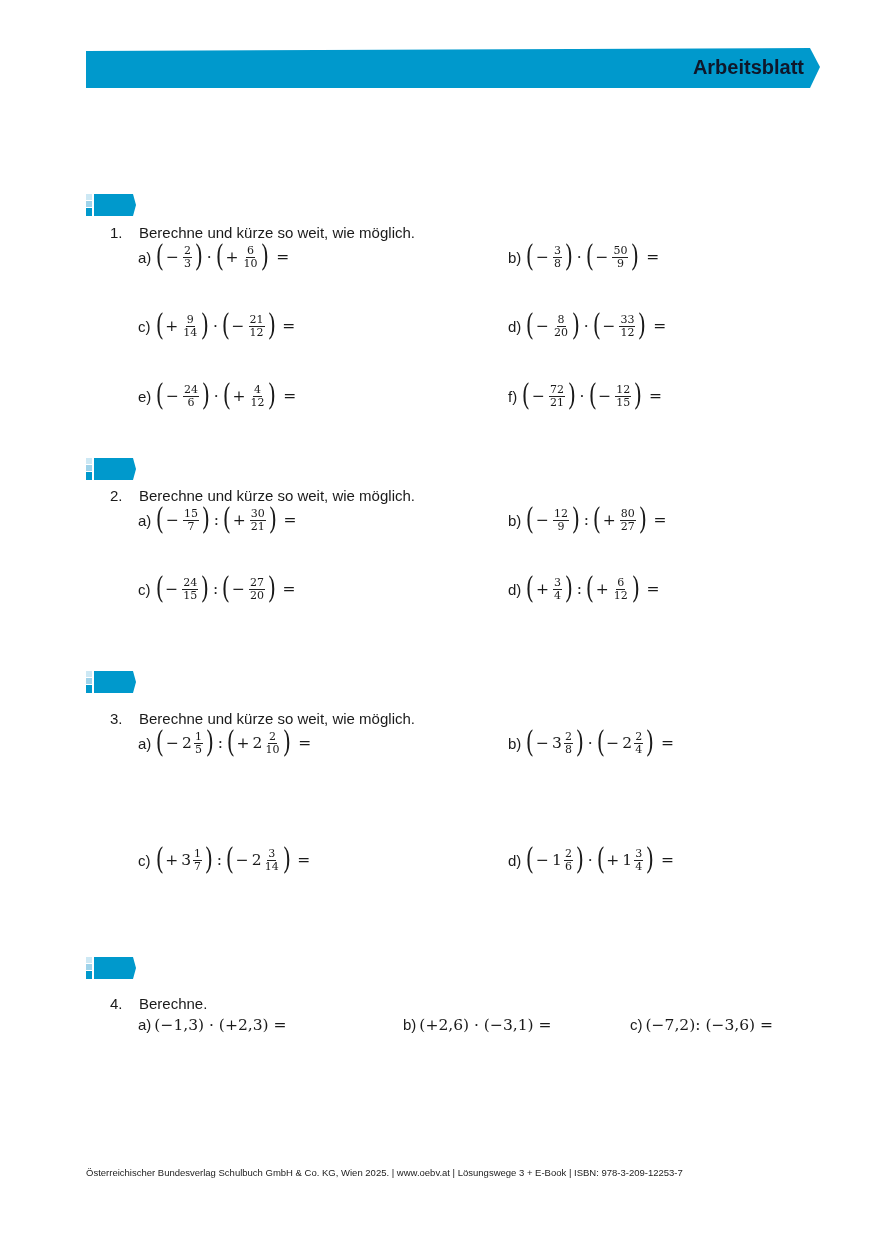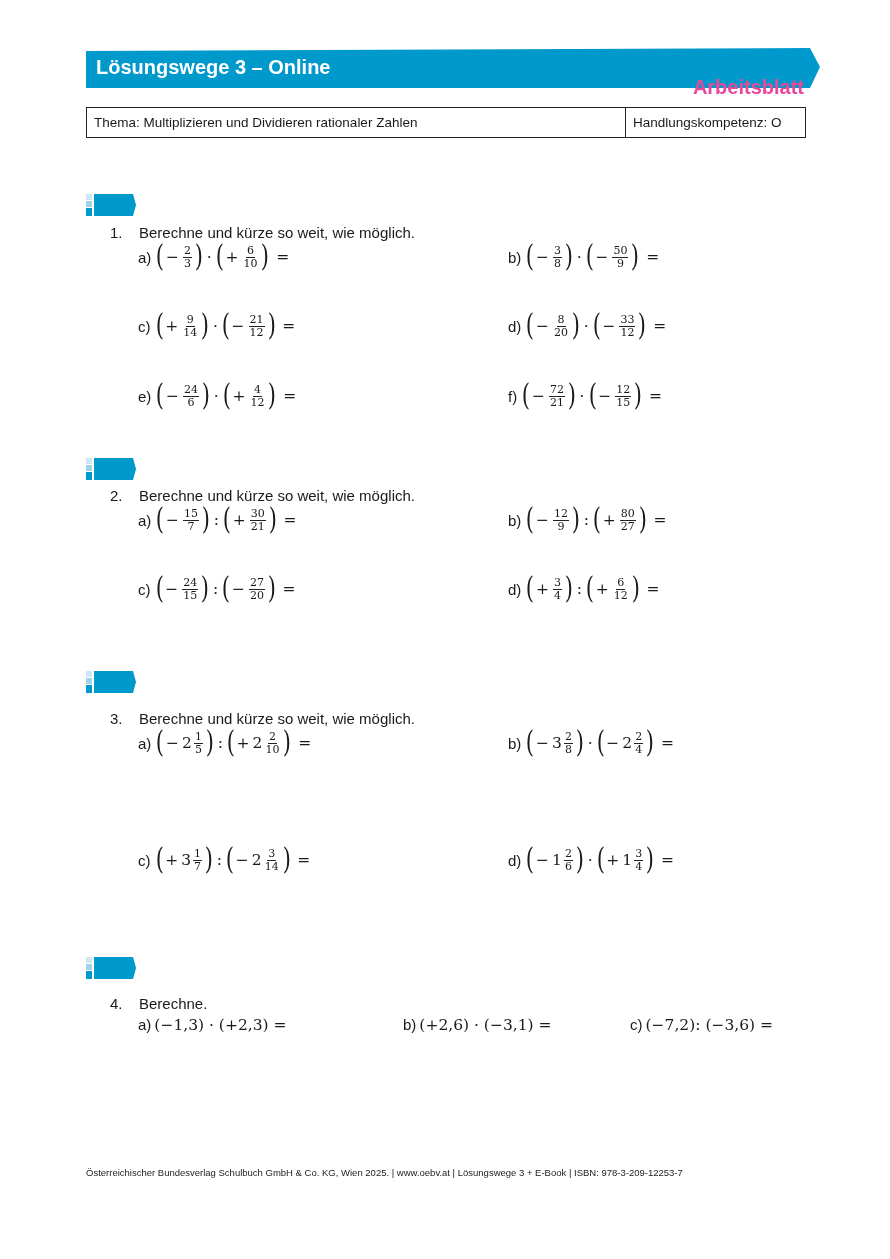--- a/index.html
+++ b/index.html
@@ -1,21 +1,21 @@
 <!DOCTYPE html>
 <html><head>
 <meta charset="utf-8">
 <style>
   html, body { margin:0; padding:0; background:#ffffff; }
   body { width:890px; height:1259px; position:relative; overflow:hidden;
          font-family:"Liberation Sans", "DejaVu Sans", sans-serif; color:#1a1a1a; }
   .banner { position:absolute; left:86px; top:47px; width:734px; height:42px; }
   .banner svg { position:absolute; left:0; top:0; }
   .banner .title-left { position:absolute; left:10px; top:9px; color:#fff; font-weight:bold; font-size:20px; }
-  .banner .title-right { position:absolute; right:16px; top:9px; color:#ec4899; font-weight:bold; font-size:20px;margin-top:20px; }
+  .banner .title-right { position:absolute; right:16px; top:9px; color:#0f172a; font-weight:bold; font-size:20px; }
 
   table.info { position:absolute; left:86px; top:107px; width:720px; border-collapse:collapse; font-size:13.5px; }
   table.info td { border:1.3px solid #222; height:29px; padding:0 7px; vertical-align:middle; }
   table.info td.right { width:165px; }
 
   .marker { position:absolute; left:86px; width:52px; height:22px; }
   .task { position:absolute; left:110px; font-size:15px; }
   .task .num { position:absolute; left:0; top:0; }
   .task .stmt { position:absolute; left:29px; top:0; white-space:nowrap; }
 
@@ -35,30 +35,25 @@
 
   .footer { position:absolute; left:86px; top:1166px; width:720px; font-size:9.5px; line-height:14.5px; color:#222; }
 </style>
 </head>
 <body>
 
 <div class="banner">
   <svg width="734" height="42" viewBox="0 0 734 42">
     <polygon points="0,4 724,1 734,20 724,41 0,41" fill="#0099CC"></polygon>
   </svg>
-  <span class="title-left">Lösungswege 3 – Online</span>
   <span class="title-right">Arbeitsblatt</span>
 </div>
 
 <table class="info">
   <tbody>
-      <tr>
-    <td>Thema:  Multiplizieren und Dividieren rationaler Zahlen</td>
-    <td class="right">Handlungskompetenz: O</td>
-  </tr>
 </tbody>
   </table>
 
 <svg class="marker" style="top:194px" viewBox="0 0 52 22">
   <rect x="0" y="0" width="6" height="6" fill="#cde8f4"></rect>
     <rect x="0" y="7" width="6" height="6" fill="#9fd3ea"></rect>
     <rect x="0" y="14" width="6" height="8" fill="#0099CC"></rect>
   <polygon points="8,0 47,0 50,11 47,22 8,22" fill="#0099CC"></polygon>
 </svg>
 <svg class="marker" style="top:458px" viewBox="0 0 52 22">

